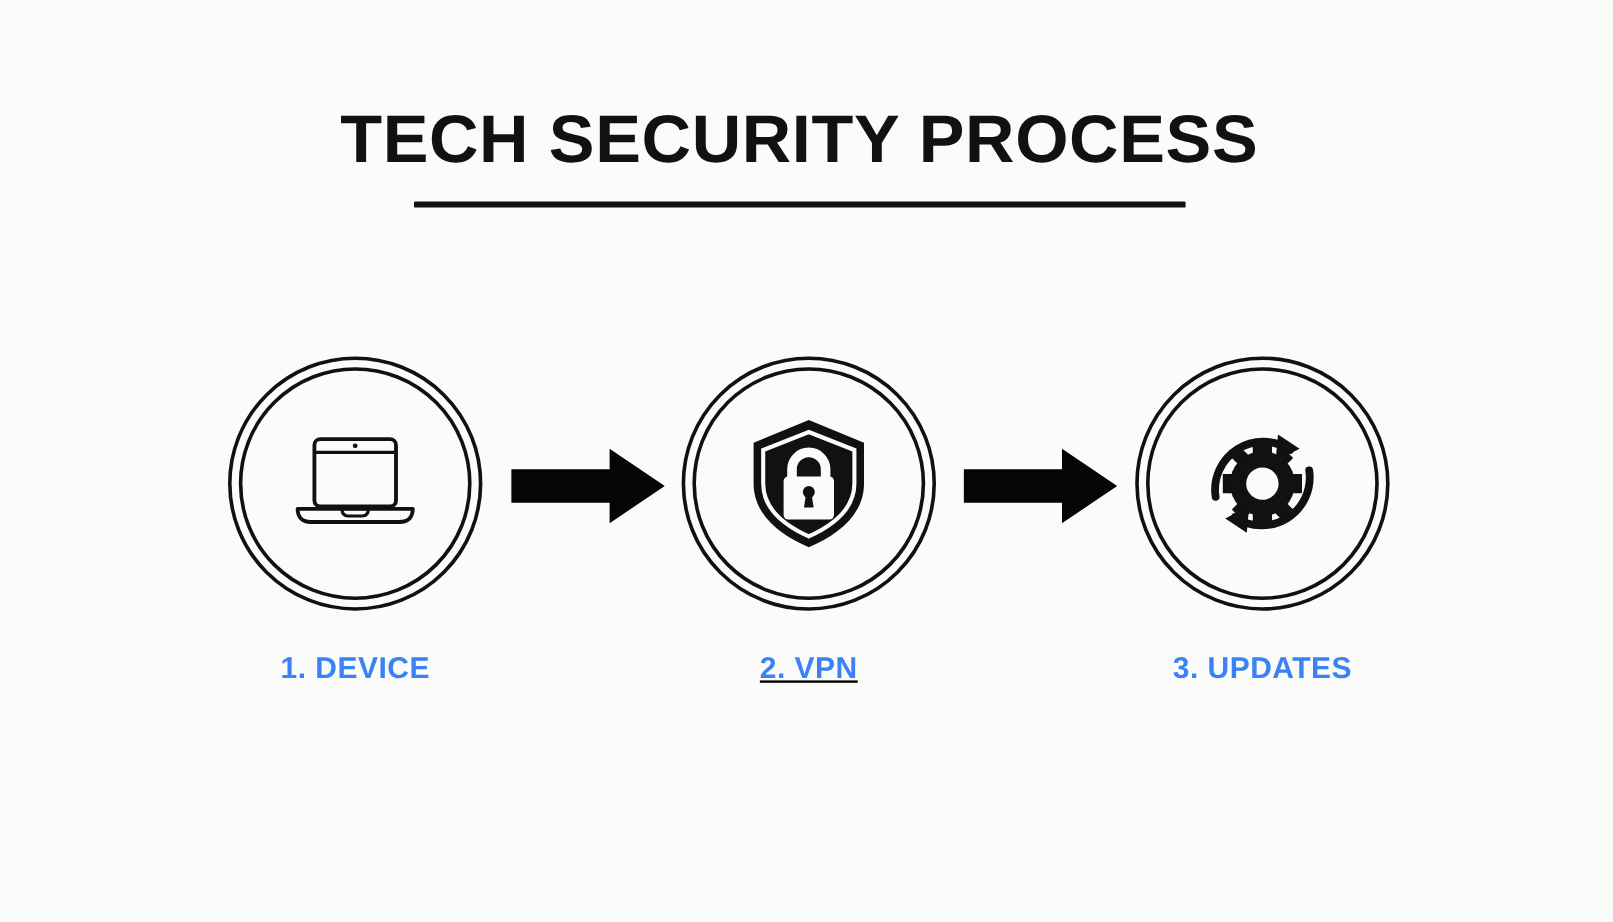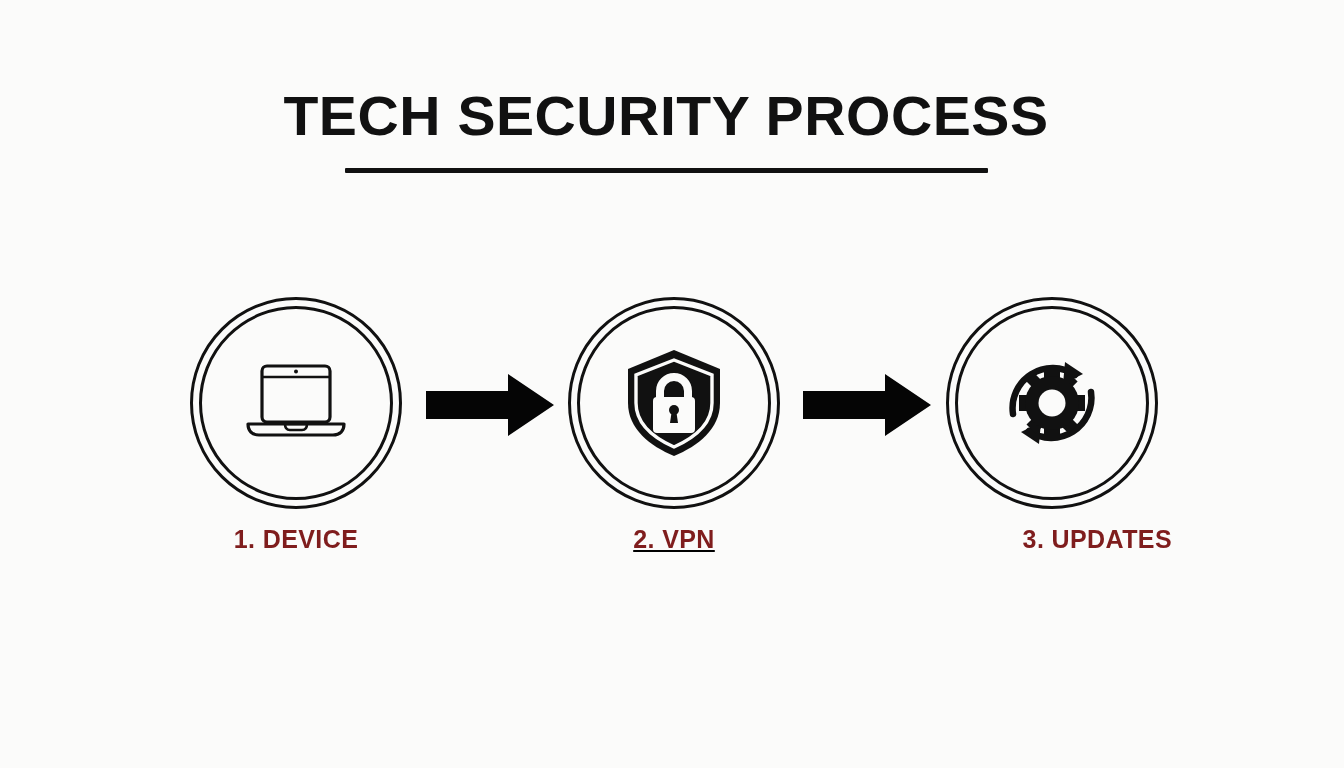--- a/index.html
+++ b/index.html
@@ -59,21 +59,21 @@
   }
 
   .step {
     position: absolute;
     top: 0;
     width: 240px;
     text-align: center;
   }
   .step-1 { left: 176px; }
   .step-2 { left: 554px; text-decoration: underline; }
-  .step-3 { left: 932px; text-align: right; }
+  .step-3 { left: 932px; }
 
   .circle-outer {
     position: relative;
     width: 212px;
     height: 212px;
     margin: 0 auto;
     border: 3px solid #111111;
     border-radius: 50%;
     box-sizing: border-box;
     background: transparent;
@@ -95,26 +95,26 @@
     transform: translate(-50%, -50%);
     width: 120px;
     height: 120px;
     display: flex;
     align-items: center;
     justify-content: center;
   }
   .icon-holder svg { display: block; }
 
   .step-label {
-    margin-top: 16px;
+    margin-top: 34px;
     font-family: "Liberation Sans", sans-serif;
     font-weight: bold;
     font-size: 25px;
     letter-spacing: 0.4px;
-    color: #7f1d1d;
+    color: #3b82f6;
     white-space: nowrap;
   }
 
   
   .arrow {
     position: absolute;
     top: 374px;
     width: 128px;
     height: 62px;
   }

